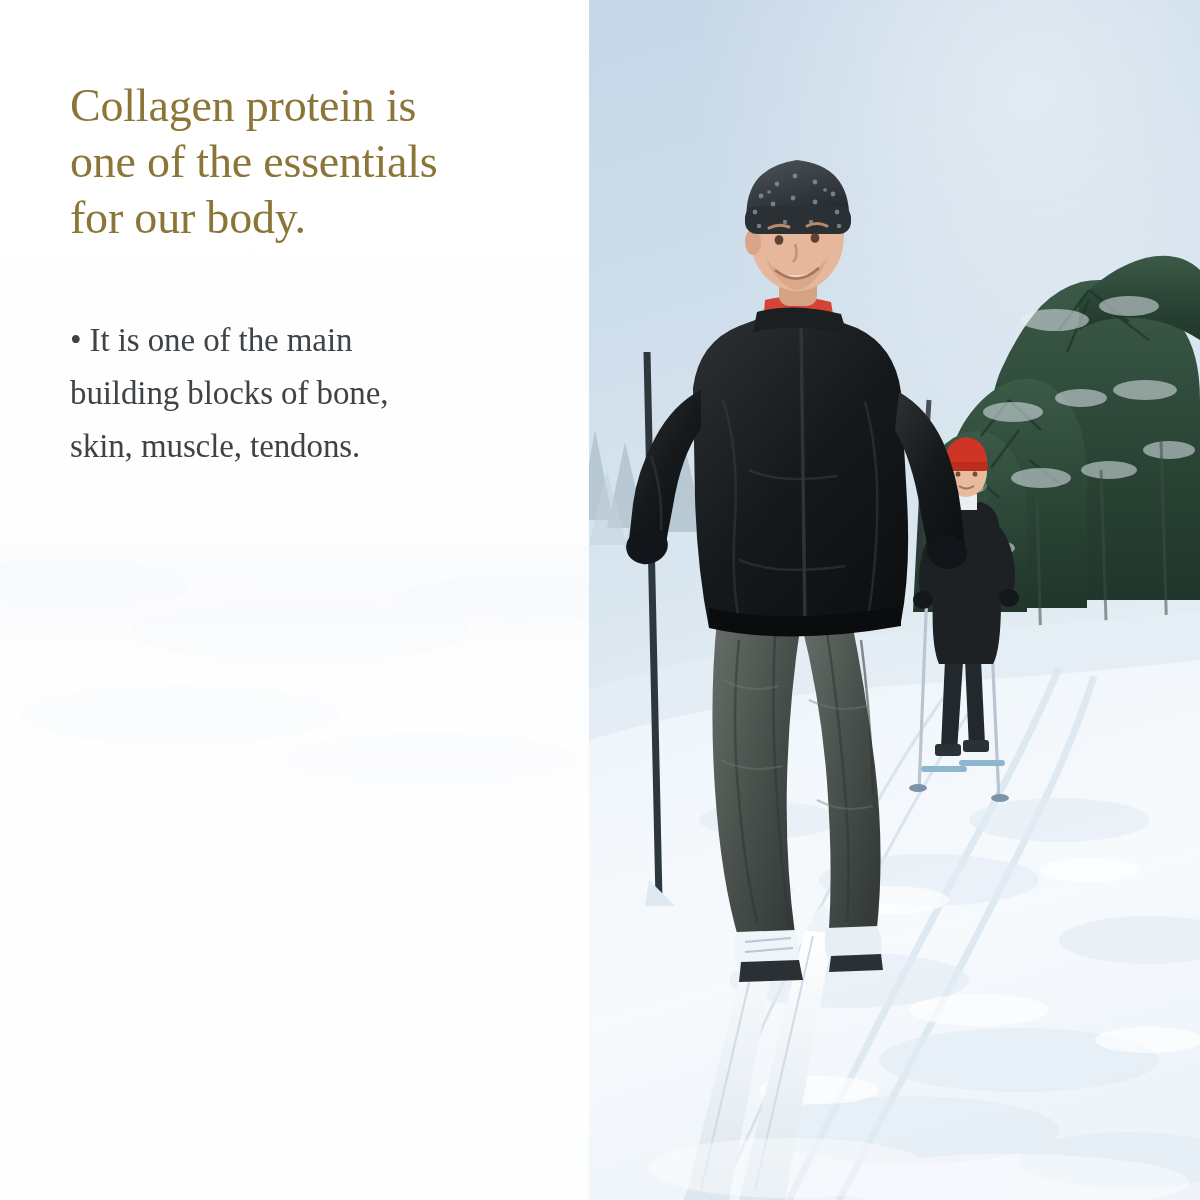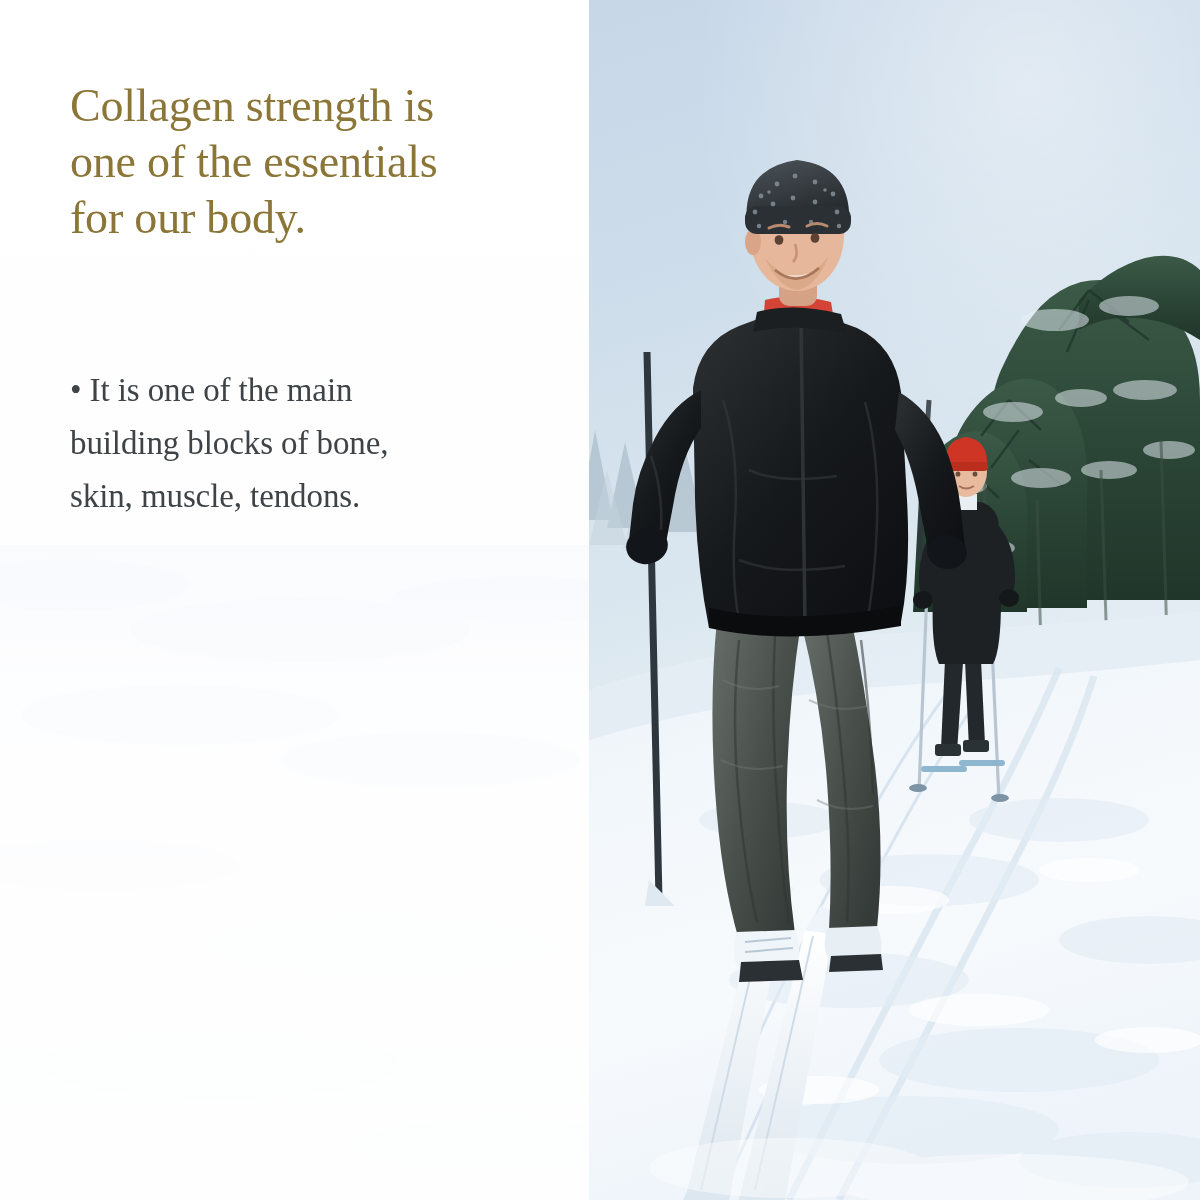--- a/index.html
+++ b/index.html
@@ -78,21 +78,21 @@
     font-family:"Liberation Serif", serif;
     font-size:46px;
     line-height:1.22;
     letter-spacing:-0.2px;
     font-weight:400;
     color:#8b7638;
     max-width:505px;
     white-space:pre-line;
   }
 
-  .bullets { margin-top:118px; max-width:470px; }
+  .bullets { margin-top:68px; max-width:470px; }
   .bullet {
     font-family:"Liberation Serif", serif;
     font-size:33px;
     line-height:1.60;
     color:#3e4347;
     font-weight:400;
     white-space:pre-line;
     letter-spacing:-0.1px;
   }
   .bullet + .bullet { margin-top:50px; }
@@ -204,21 +204,21 @@
         <ellipse cx="380" cy="400" rx="170" ry="30"></ellipse>
         <ellipse cx="220" cy="520" rx="180" ry="34"></ellipse>
         <ellipse cx="500" cy="600" rx="140" ry="26"></ellipse>
       </g>
     </svg>
 
     <div class="left-wash"></div>
 
     <div class="left-content">
 
-      <h1 class="headline">Collagen strength is
+      <h1 class="headline">Collagen protein is
 one of the essentials
 for our body.</h1>
 
       <div class="bullets">
         <p class="bullet">• It is one of the main
 building blocks of bone,
 skin, muscle, tendons.</p>
       </div>
 
     </div>

